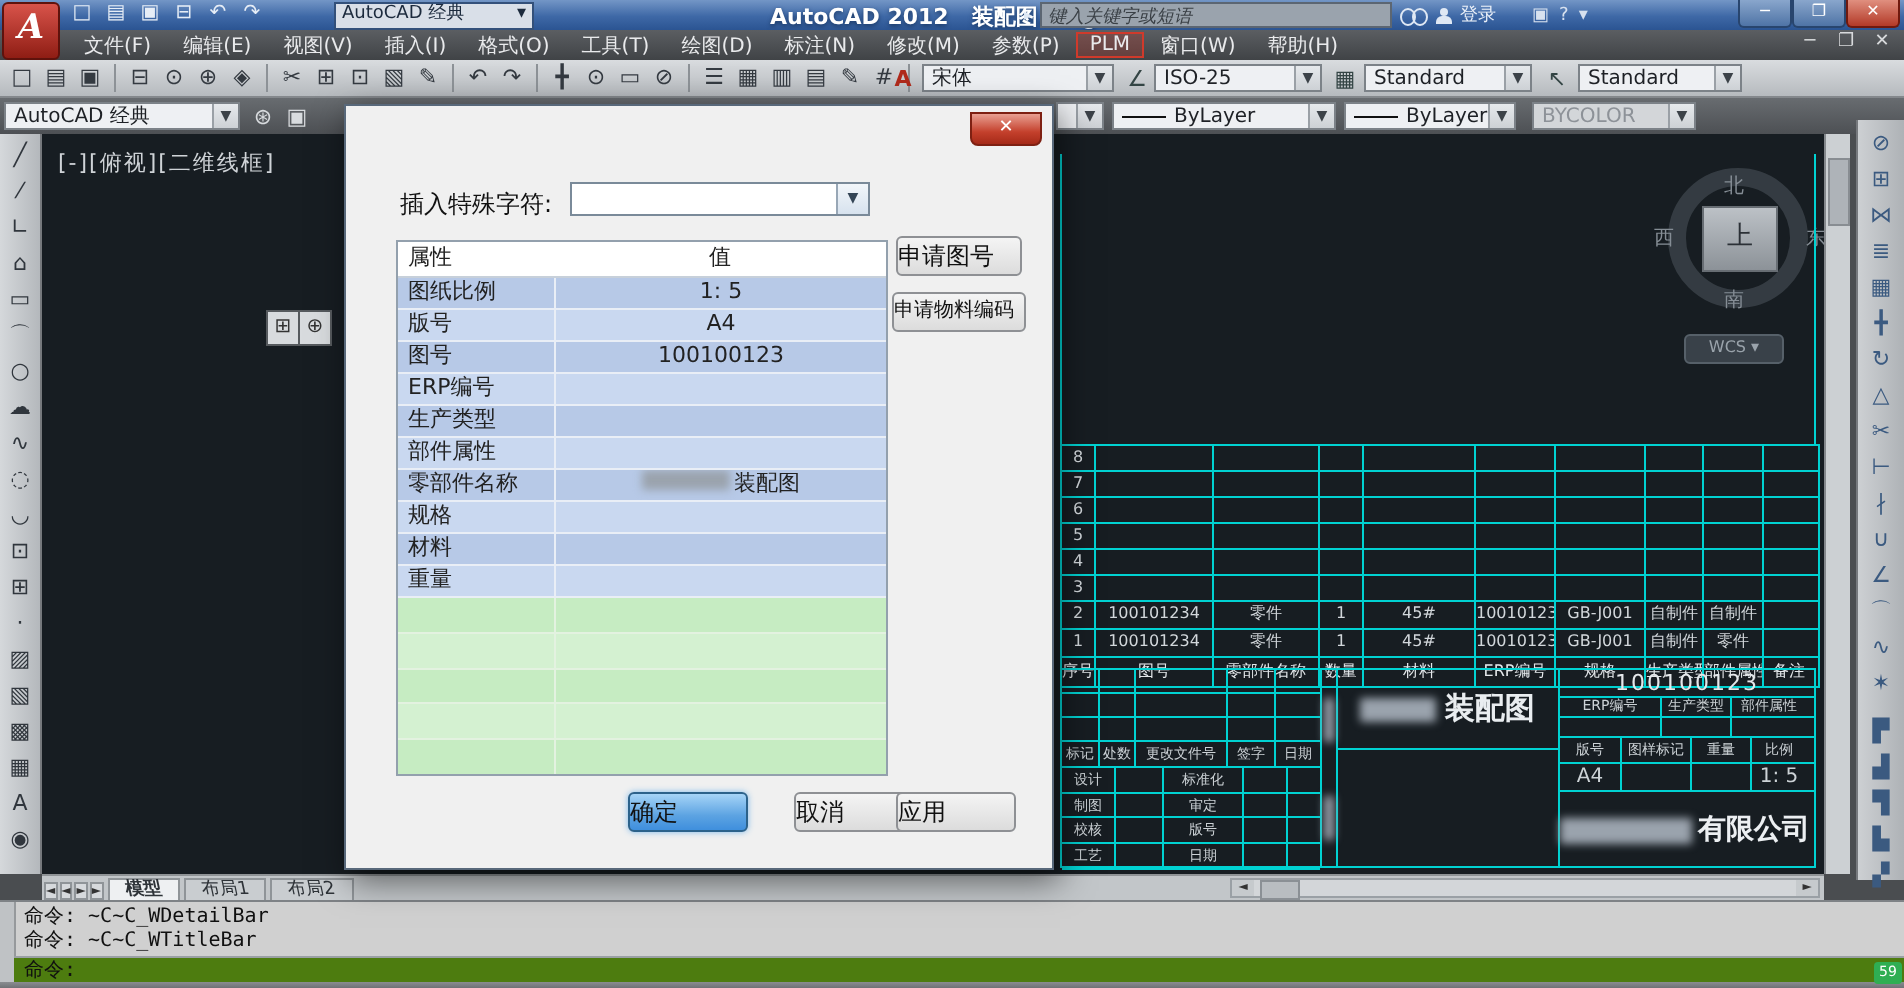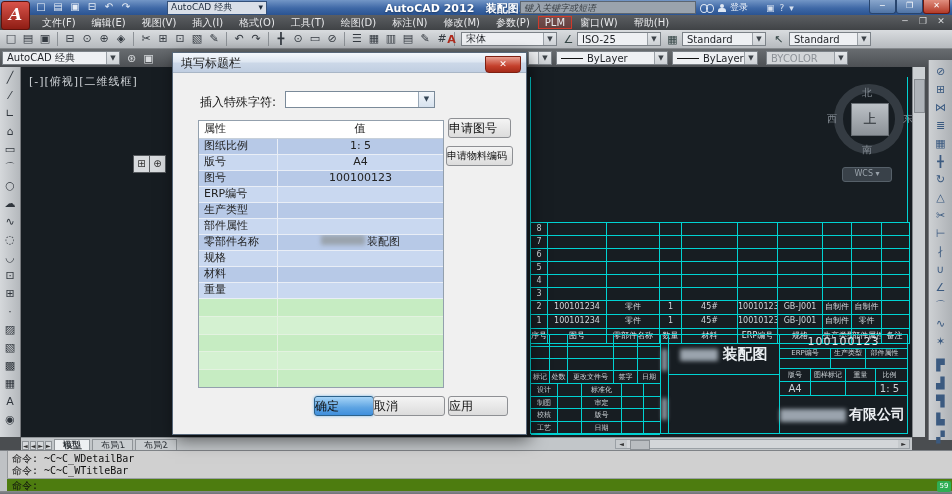--- a/index.html
+++ b/index.html
@@ -597,21 +597,20 @@
     <div class="cmdgrip"></div>
     <div class="cmdhist" id="cmd-history"><div>命令: ~C~C_WDetailBar</div><div>命令: ~C~C_WTitleBar</div></div>
     <div class="cmdline">
       <span>命令:</span>
     </div>
   </div>
   <div class="abs badge">59</div>
   <div class="abs bottomstrip"></div>
 
   <div class="abs dialog">
-    <div class="dtitle">填写标题栏</div>
     <div class="dclose">✕</div>
     <div class="dlabel">插入特殊字符:</div>
     <div class="dcombo">
       <span class="arw2">▼</span>
     </div>
     <div class="dtable">
       <div class="dhead">
         <div>属性</div>
         <div>值</div>
       </div>
@@ -678,17 +677,17 @@
           </div>
           <div class="grow b">
             <div></div>
             <div></div>
           </div>
         </div>
     </div>
     <div class="dbtn" style="left:275px;top:65px;width:63px">申请图号</div>
     <div class="dbtn" style="left:273px;top:93px;width:67px;font-size:10px">申请物料编码</div>
     <div class="dbtn default" style="left:141px;top:343px;width:60px">确定</div>
-    <div class="dbtn" style="left:200px;top:343px;width:72px">取消</div>
+    <div class="dbtn" style="left:224px;top:343px;width:72px">取消</div>
     <div class="dbtn" style="left:275px;top:343px;width:60px">应用</div>
   </div>
 
 </div>
 
 </body></html>

